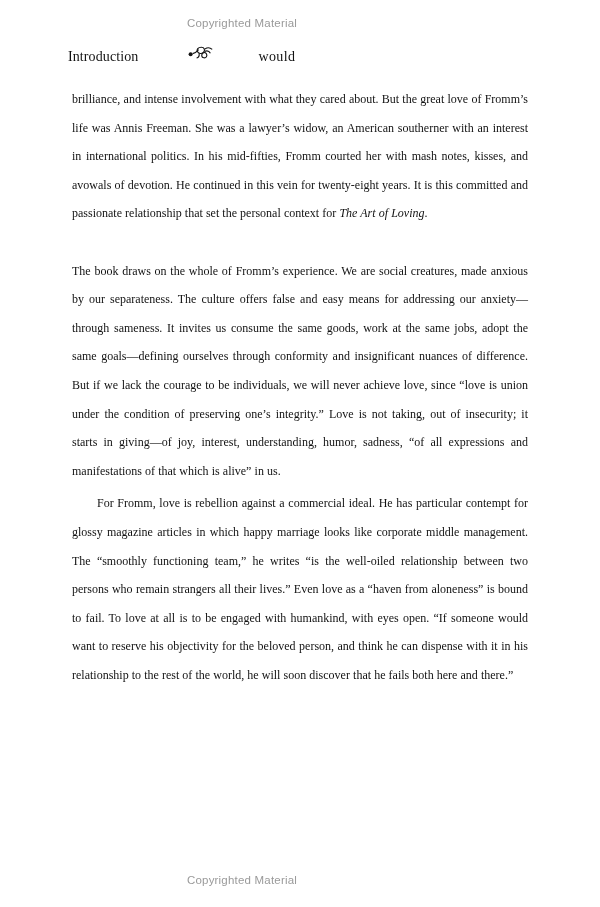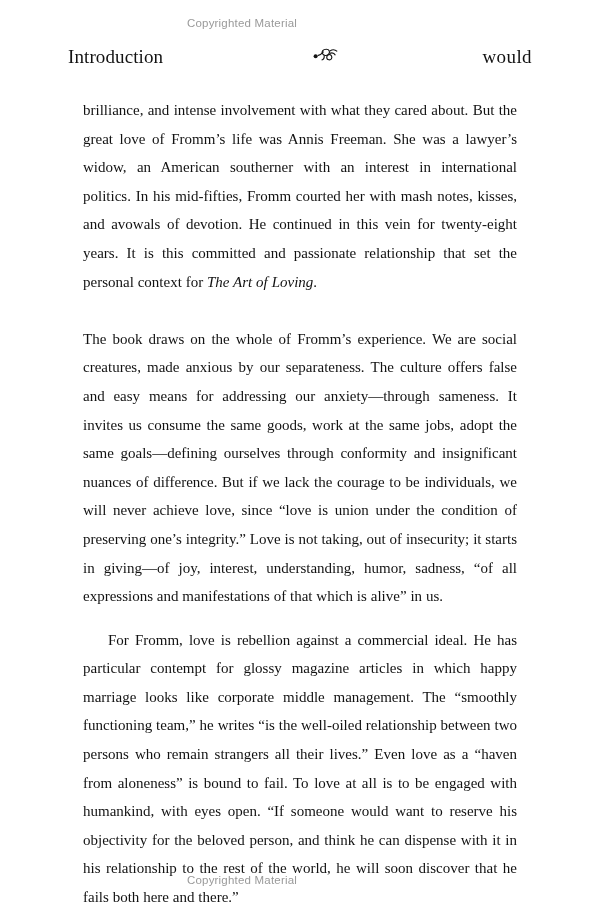--- a/index.html
+++ b/index.html
@@ -42,22 +42,22 @@
 
   
   .running-head {
     position: absolute;
     top: 44px;
     left: 68px;
     width: 464px;
     height: 26px;
     display: flex;
     align-items: baseline;
-    justify-content: space-between;
-    font-size: 19px;
+    justify-content: flex-start;
+    font-size: 14px;
     line-height: 26px;
     white-space: nowrap;
     gap: 32px;
   }
   .running-head .rh-title {
     letter-spacing: 0.1px;
   }
   .running-head .rh-ornament {
     display: inline-block;
     margin: 0 12px 0 18px;
@@ -75,22 +75,22 @@
 
   
   .textblock {
     position: absolute;
     top: 81px;
     left: 68px;
     width: 464px;
   }
 
   .para {
-    margin: 15px;
-    font-size: 15px;
+    margin: 4px;
+    font-size: 12px;
     line-height: 28.6px;
     text-align: justify;
     text-justify: inter-word;
     hyphens: none;
     word-spacing: 0.1px;
   }
   .para + .para.gap-blank {
     margin-top: 28.6px;
   }
   .para.indent {

